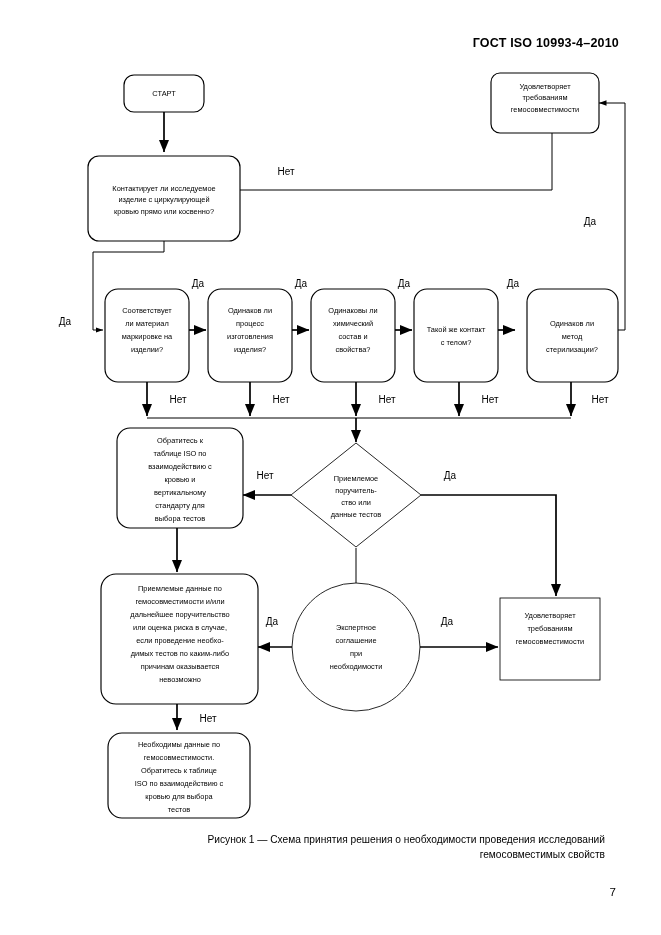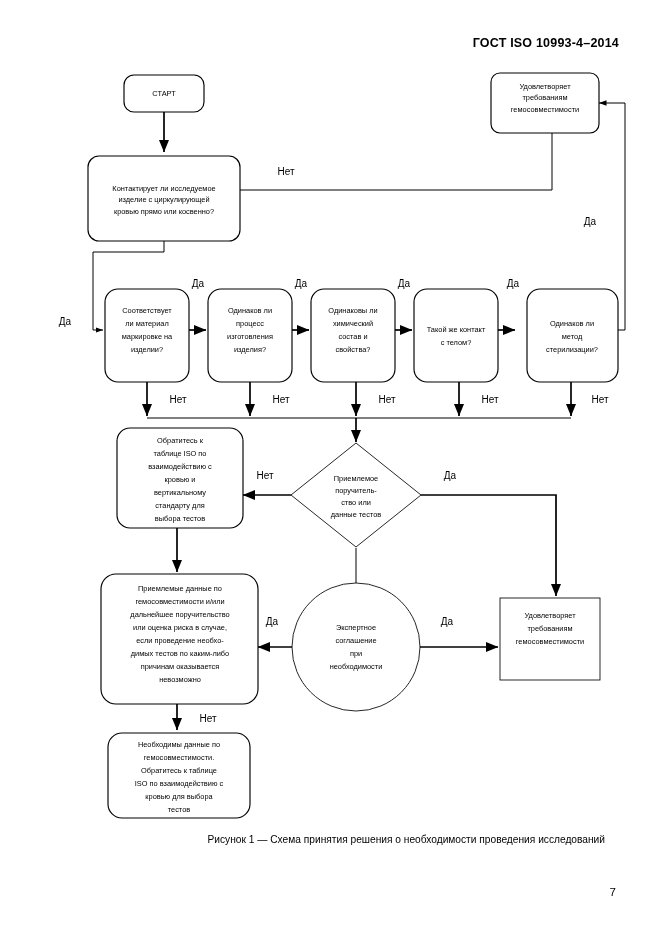--- a/index.html
+++ b/index.html
@@ -82,21 +82,21 @@
     right: 45px;
     top: 886px;
     font-size: 11.5px;
   }
 </style>
 </head>
 <body>
 
 <div id="page">
 
-  <div id="doc-header">ГОСТ ISO 10993-4–2014</div>
+  <div id="doc-header">ГОСТ ISO 10993-4–2010</div>
 
   <svg id="figure-svg" width="661" height="830" viewBox="0 0 661 830">
     <defs>
       <marker id="arrow" markerWidth="9" markerHeight="9" refX="7.2" refY="3" orient="auto" markerUnits="strokeWidth">
         <path d="M0,0 L7.4,3 L0,6 z" fill="#000"></path>
       </marker>
       <marker id="arrowThin" markerWidth="10" markerHeight="10" refX="7.5" refY="3" orient="auto" markerUnits="strokeWidth">
         <path d="M0,0.2 L7.6,3 L0,5.8 z" fill="#000"></path>
       </marker>
     </defs>
@@ -269,17 +269,18 @@
     <text class="edge-label" x="450" y="479">Да</text>
 
     <text class="edge-label" x="272" y="625">Да</text>
     <text class="edge-label" x="447" y="625">Да</text>
 
     <text class="edge-label" x="208" y="722">Нет</text>
   </svg>
 
   <div id="figure-caption">
     <div>Рисунок 1 — Схема принятия решения о необходимости проведения исследований</div>
+    <div>гемосовместимых свойств</div>
   </div>
 
   <div id="page-number">7</div>
 
 </div>
 
 </body></html>

